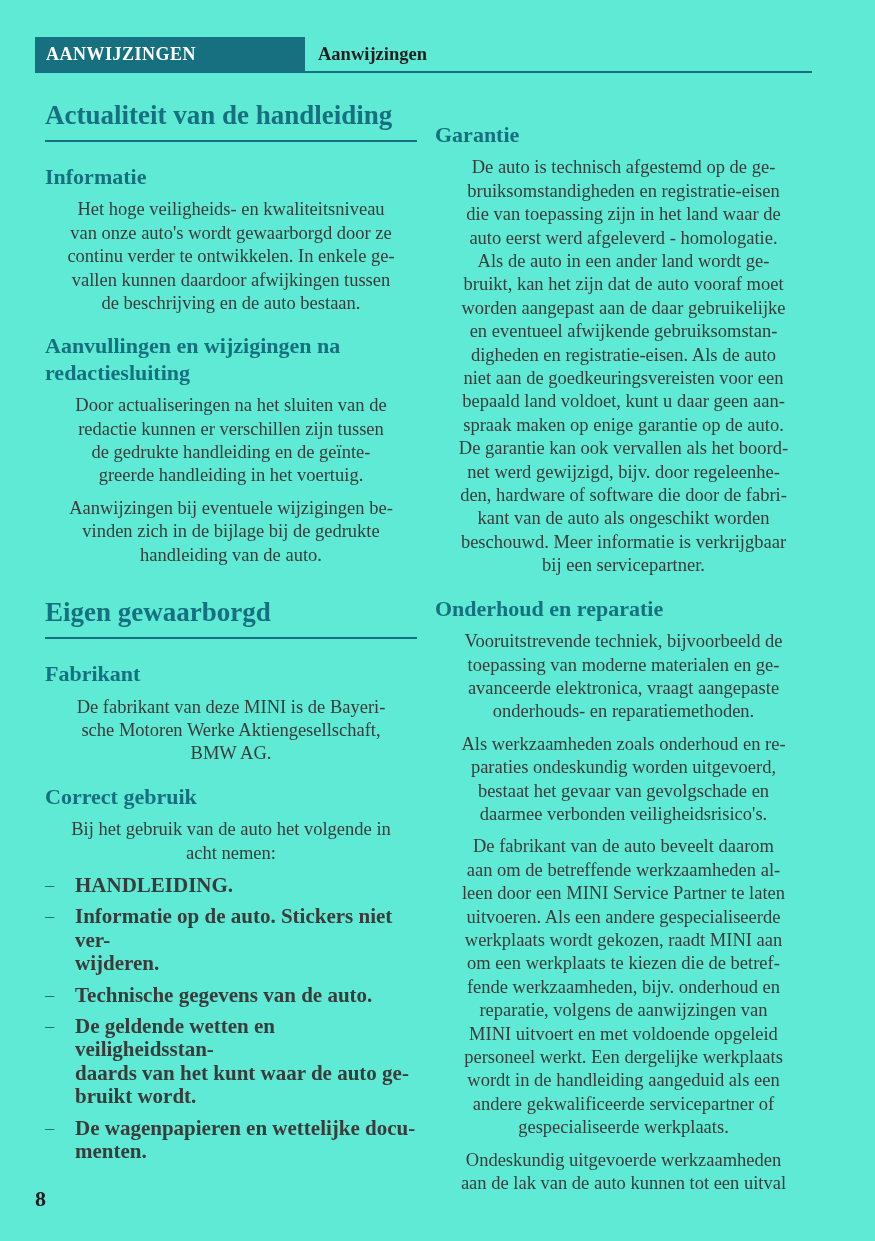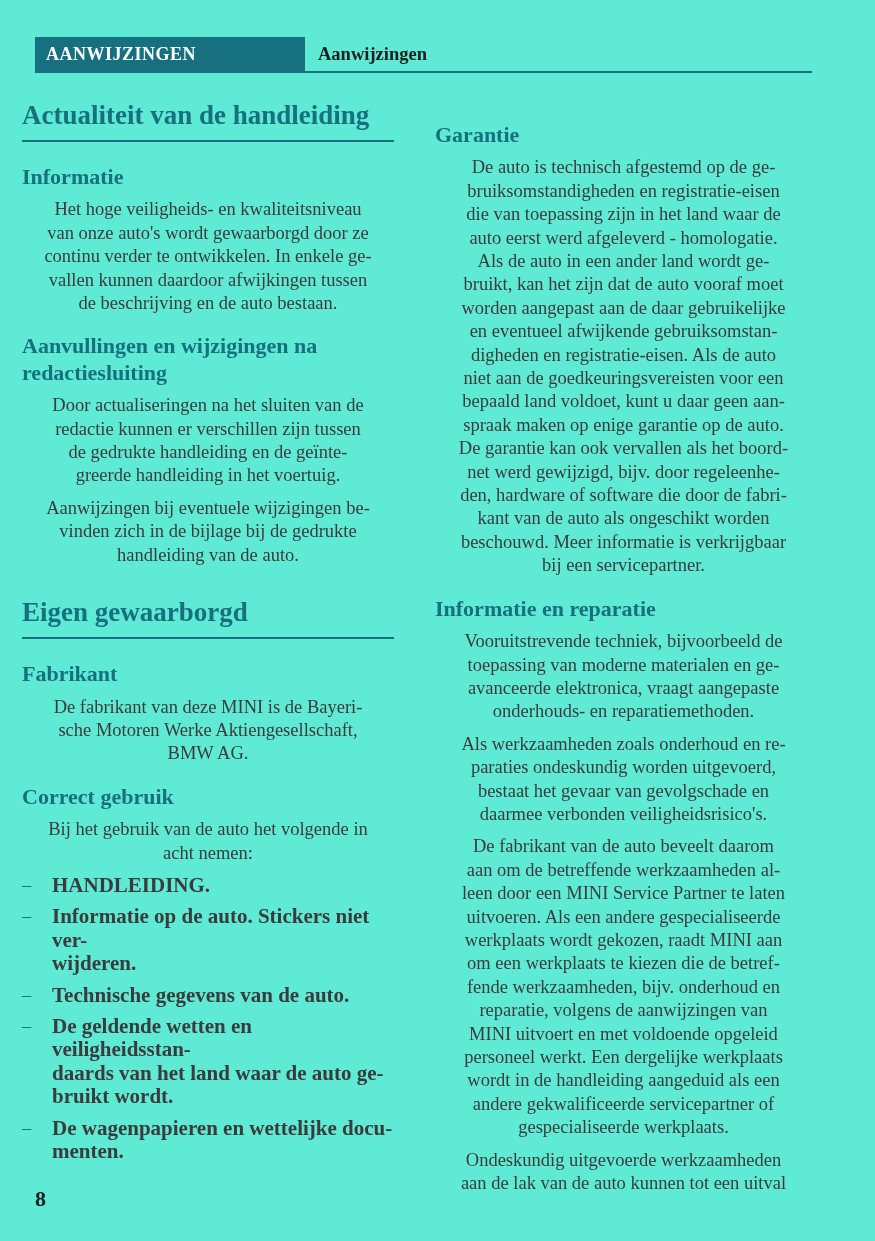--- a/index.html
+++ b/index.html
@@ -29,21 +29,21 @@
     display:flex;align-items:center;
     padding-left:11px;box-sizing:border-box;
     font-weight:bold;font-size:18px;letter-spacing:.5px;
   }
   .breadcrumb{
     margin-left:13px;
     font-weight:bold;font-size:18.5px;color:var(--ink);
   }
   
   .col{position:absolute;top:100px;}
-  .col-left{left:22px;width:372px;}
+  .col-left{left:45px;width:372px;}
   .col-right{left:435px;width:377px;}
   h1.doc{
     font-size:27px;line-height:1.15;color:var(--teal);font-weight:bold;
     margin:0 0 16px 0;padding-bottom:9px;border-bottom:2px solid var(--teal);
     white-space:pre-line;
   }
   h1.doc.spaced{margin-top:30px;}
   h2.doc{
     font-size:22px;line-height:1.2;color:var(--teal);font-weight:bold;
     margin:18px 0 8px 0;white-space:pre-line;
@@ -121,21 +121,21 @@
         <span class="li-text">Informatie op de auto. Stickers niet ver-
 wijderen.</span>
       </li>
       <li>
         <span class="dash">–</span>
         <span class="li-text">Technische gegevens van de auto.</span>
       </li>
       <li>
         <span class="dash">–</span>
         <span class="li-text">De geldende wetten en veiligheidsstan-
-daards van het land waar de auto ge-
+daards van het kunt waar de auto ge-
 bruikt wordt.</span>
       </li>
       <li>
         <span class="dash">–</span>
         <span class="li-text">De wagenpapieren en wettelijke docu-
 menten.</span>
       </li>
     </ul>
   </div>
 
@@ -153,21 +153,21 @@
 niet aan de goedkeuringsvereisten voor een
 bepaald land voldoet, kunt u daar geen aan-
 spraak maken op enige garantie op de auto.
 De garantie kan ook vervallen als het boord-
 net werd gewijzigd, bijv. door regeleenhe-
 den, hardware of software die door de fabri-
 kant van de auto als ongeschikt worden
 beschouwd. Meer informatie is verkrijgbaar
 bij een servicepartner.</p>
 
-    <h2 class="doc">Informatie en reparatie</h2>
+    <h2 class="doc">Onderhoud en reparatie</h2>
     <p class="para">Vooruitstrevende techniek, bijvoorbeeld de
 toepassing van moderne materialen en ge-
 avanceerde elektronica, vraagt aangepaste
 onderhouds- en reparatiemethoden.</p>
     <p class="para">Als werkzaamheden zoals onderhoud en re-
 paraties ondeskundig worden uitgevoerd,
 bestaat het gevaar van gevolgschade en
 daarmee verbonden veiligheidsrisico's.</p>
     <p class="para">De fabrikant van de auto beveelt daarom
 aan om de betreffende werkzaamheden al-

